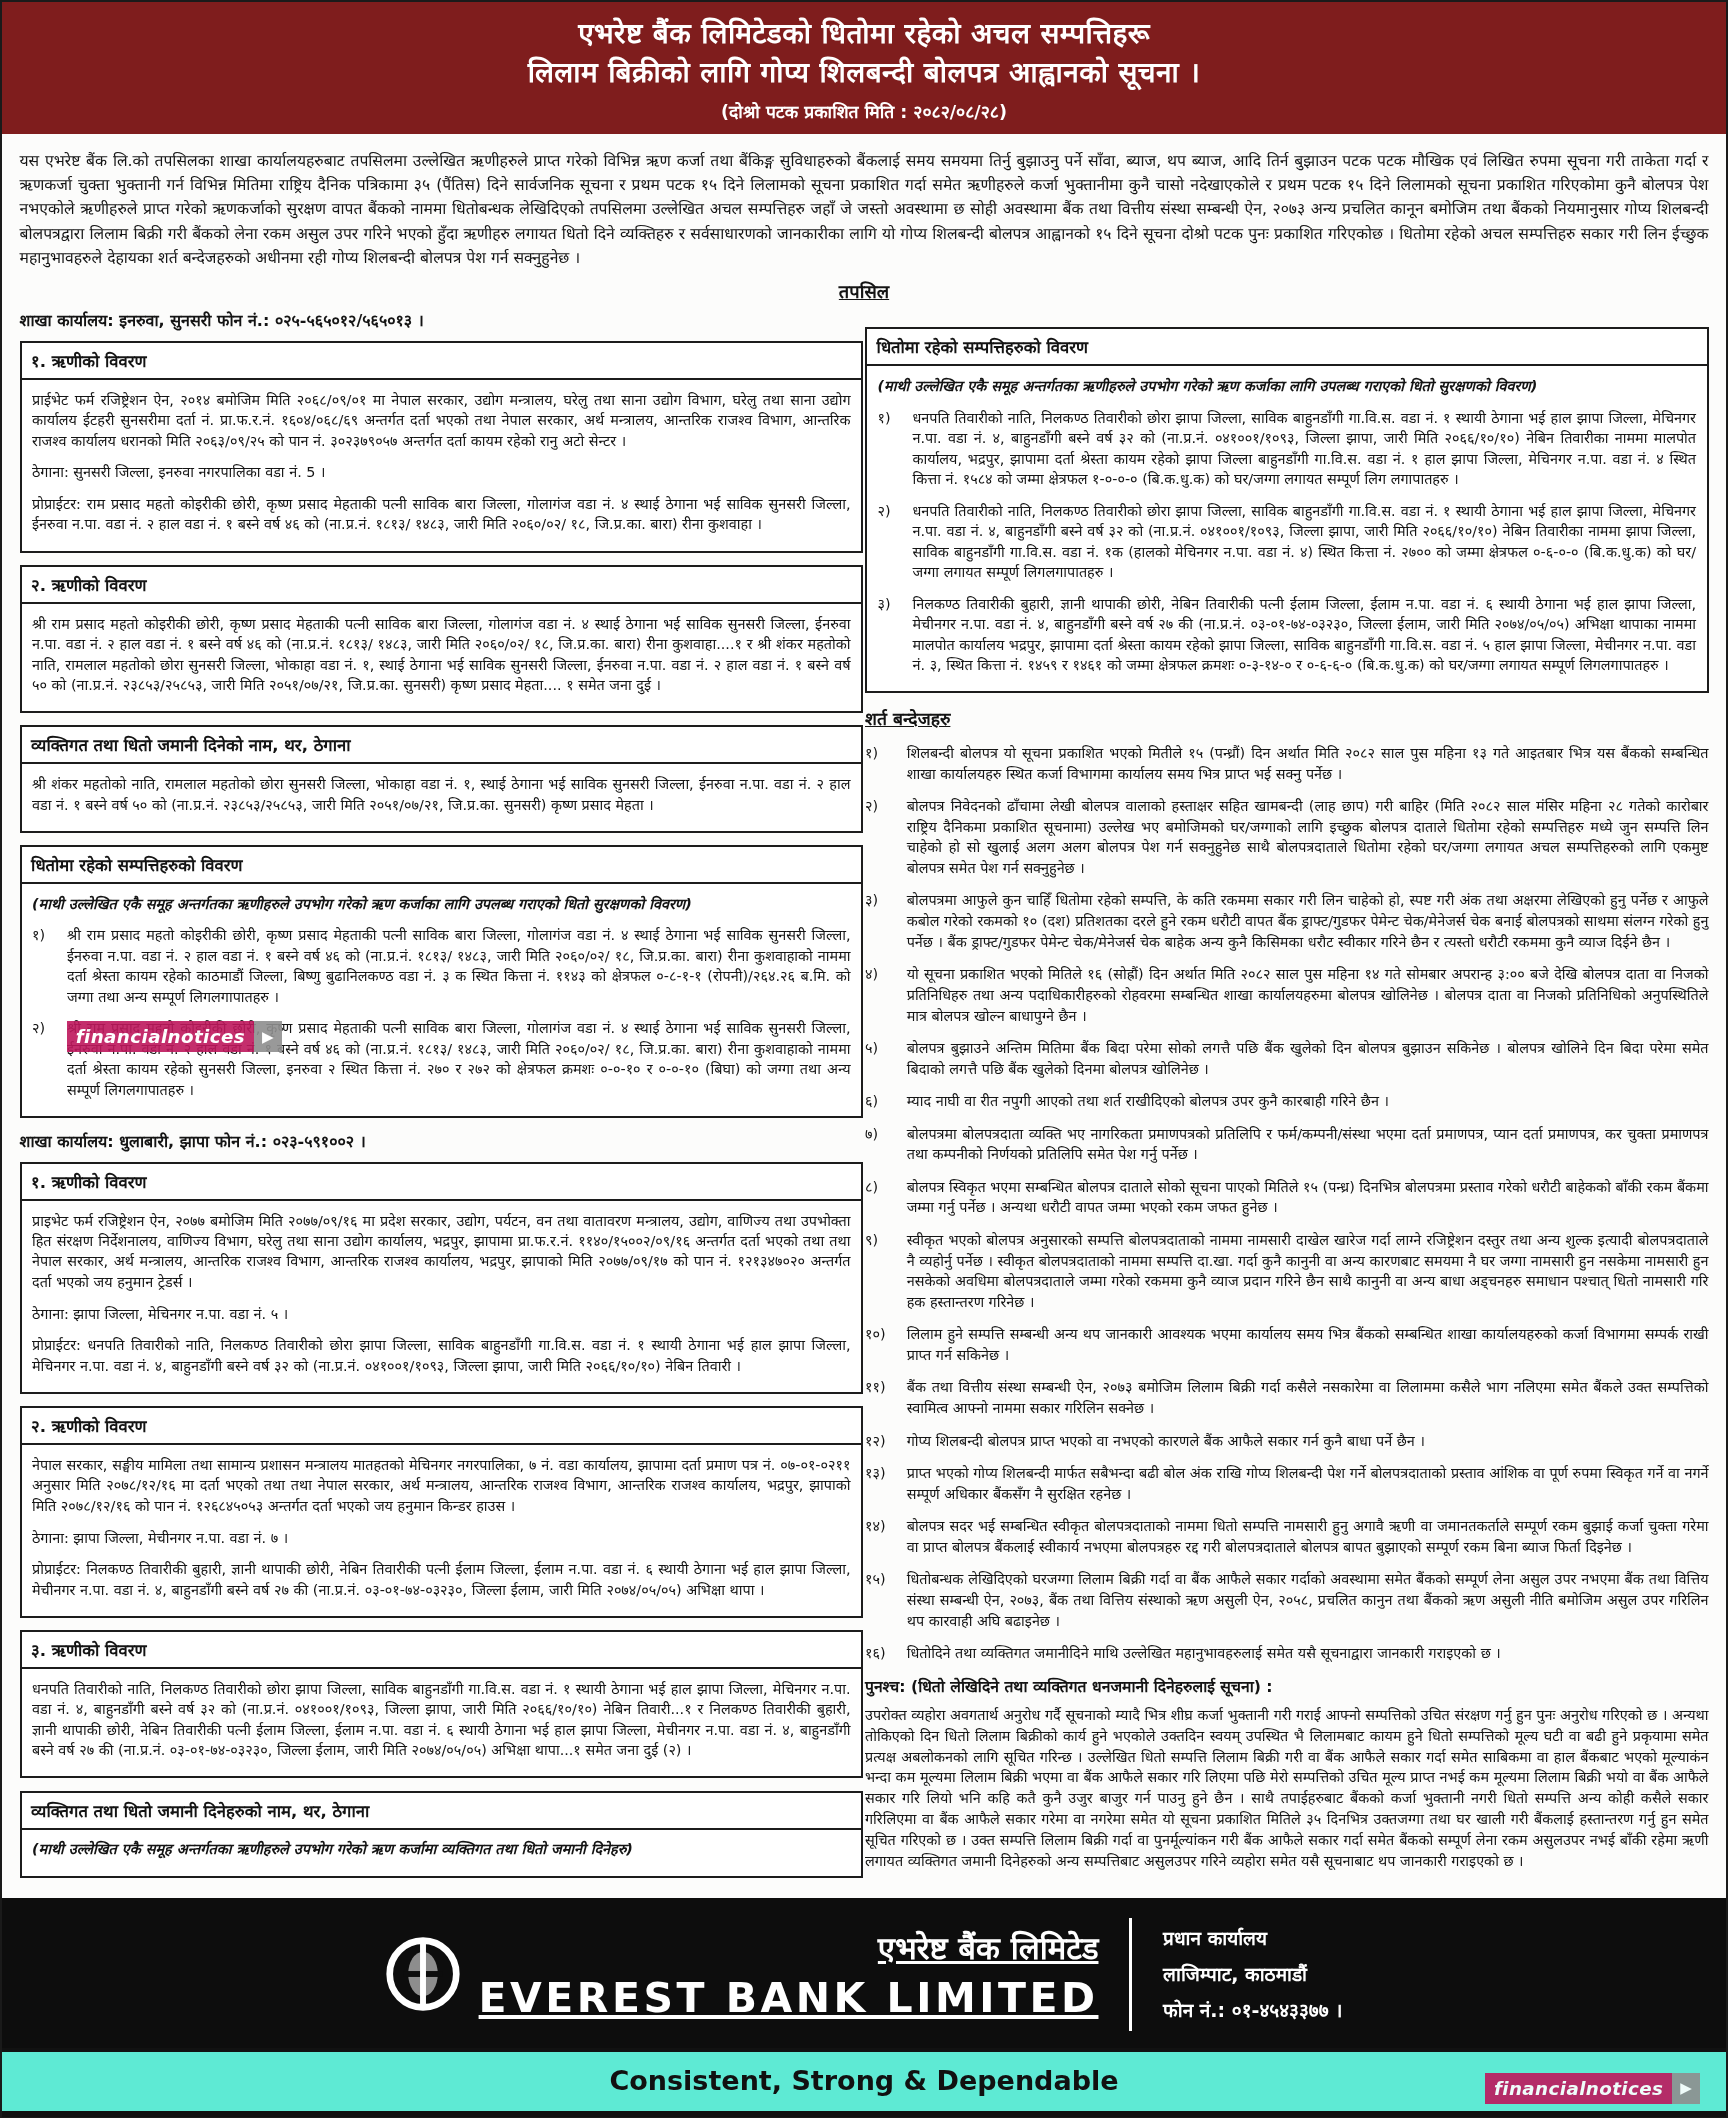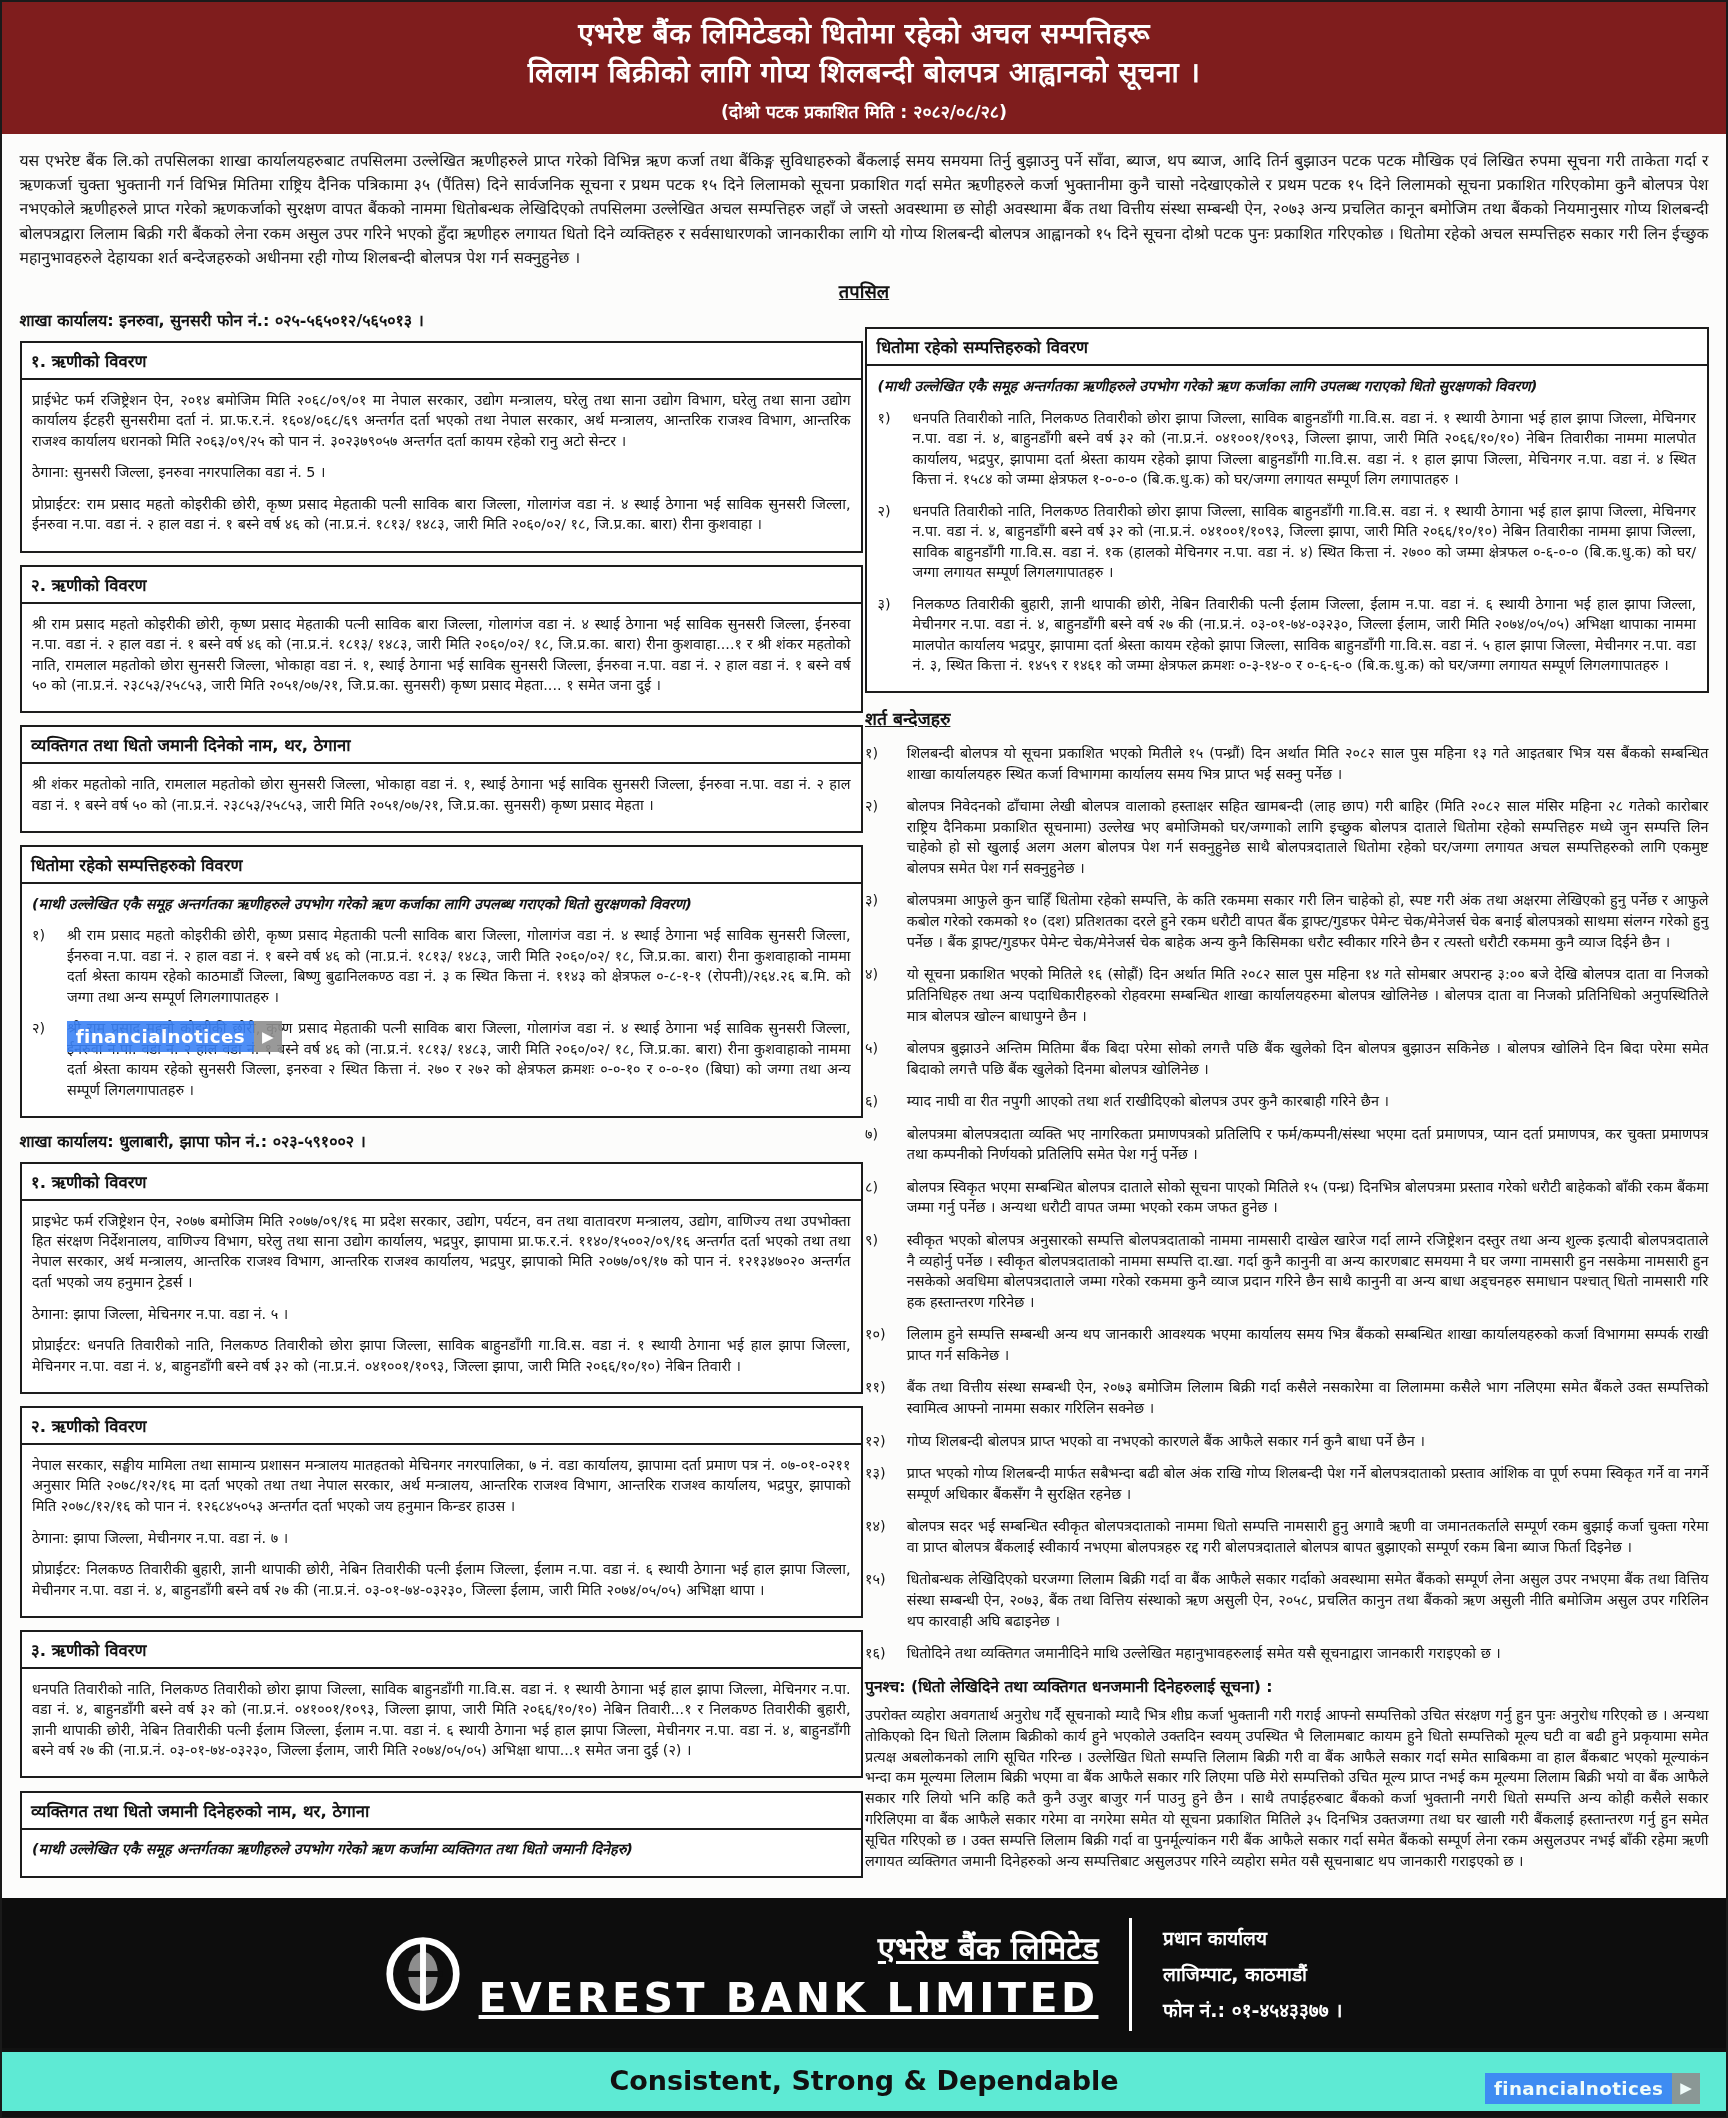--- a/index.html
+++ b/index.html
@@ -48,21 +48,21 @@
   .bname .en { font-size: 41px; font-weight: 700; letter-spacing: 3.5px; margin-top: 6.1px; }
   .fdiv { width: 2.6px; height: 113px; background:#fff; flex: none; }
   .hoffice { font-size: 19px; line-height: 1.9; font-weight: 700; }
   .tagline-strip { background:#5eead4; border-top: 4.4px solid #111; border-bottom: 6.1px solid #111;
                    text-align:center; padding: 13px 0 15px; flex: none; }
   .tagline { font-size: 27px; font-weight: 700; color:#111; }
   
   .wm { position:absolute; display:flex; align-items:stretch; opacity: .9; z-index: 5; }
   .wm-left { left: 65px; top: 1019px; }
   .wm-br { right: 26px; bottom: 13px; }
-  .wm .o { background:#3b82f6; color:#fff; font-weight:700; padding: 5.2px 8.7px;
+  .wm .o { background:#be185d; color:#fff; font-weight:700; font-style: italic; padding: 5.2px 8.7px;
            font-size: 18.3px; letter-spacing: 0.4px; }
   .wm .g { background:#8f8f8f; width: 28px; display:flex; align-items:center; justify-content:center;
            color:#fff; font-size: 15px; }
 </style>
 </head>
 <body>
 
 <div class="page">
 
   <header class="masthead">

